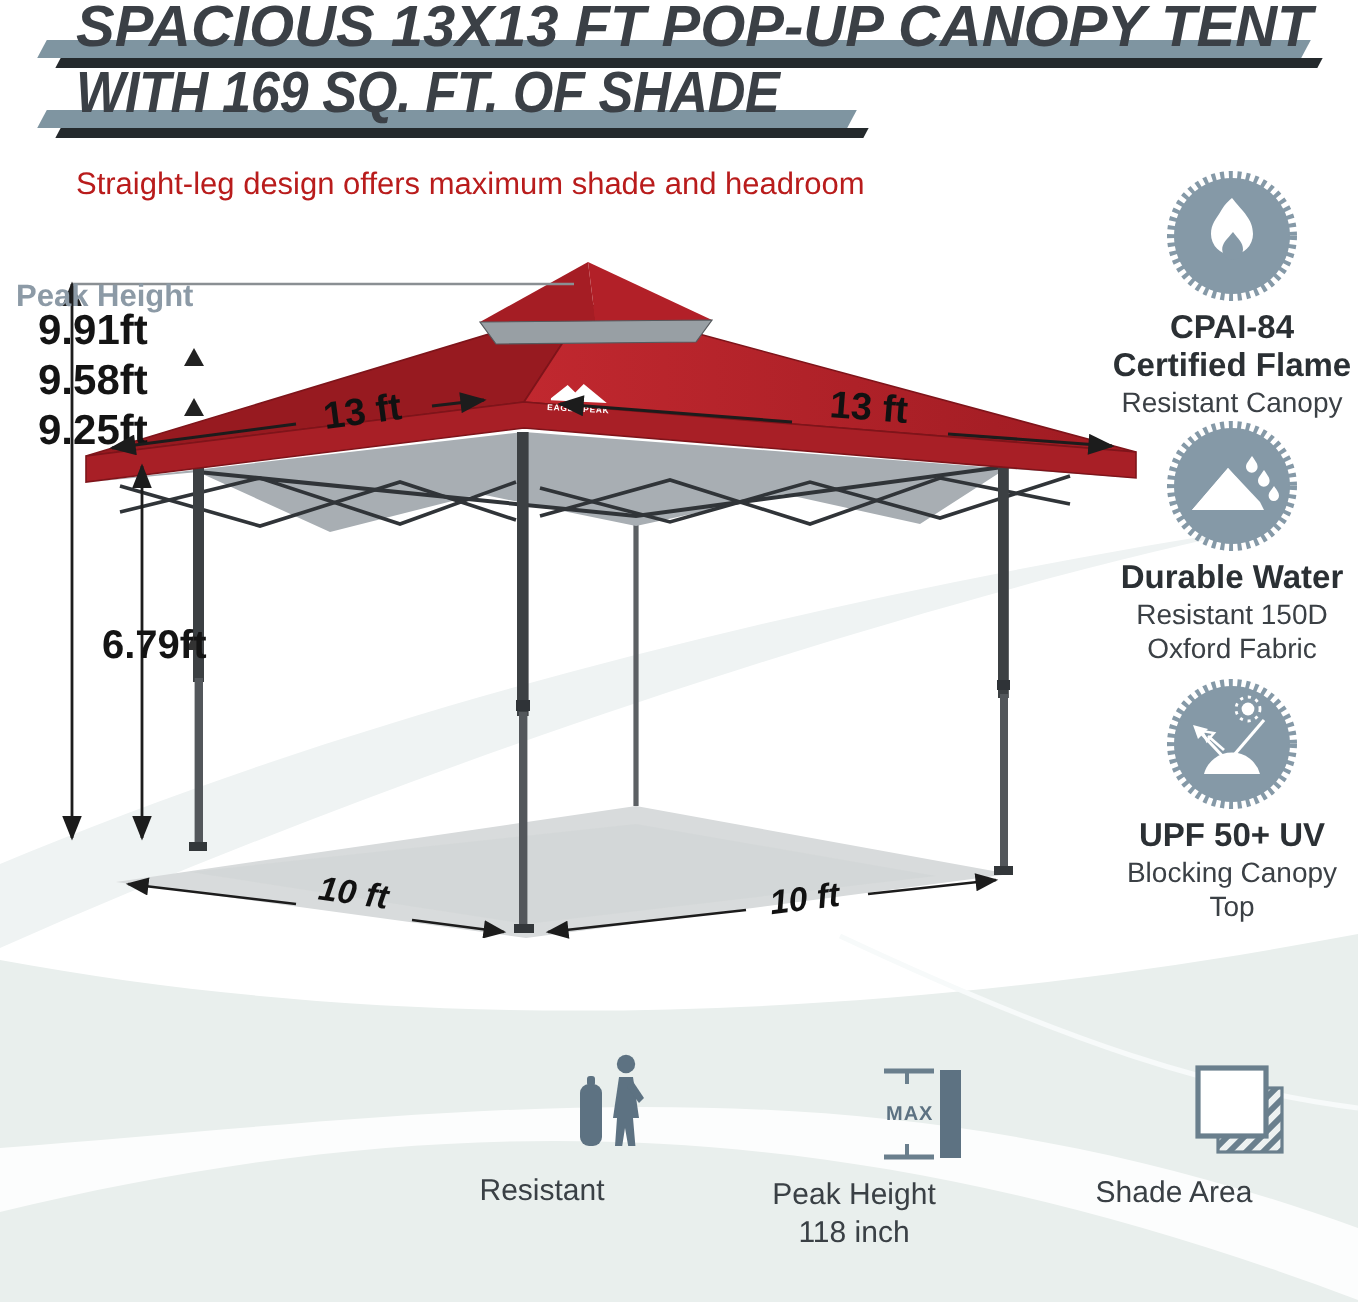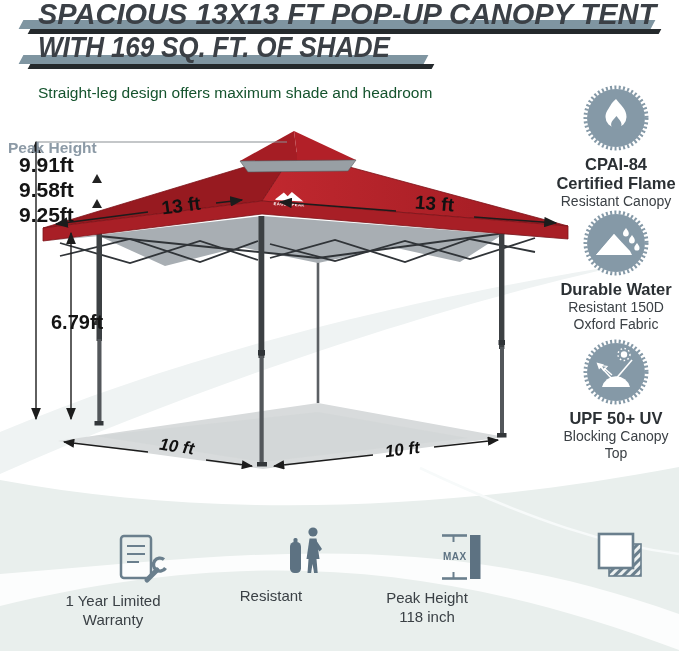--- a/index.html
+++ b/index.html
@@ -8,21 +8,21 @@
   svg{display:block;font-family:"Liberation Sans",sans-serif;}
   .bg-svg,.tent-svg{position:absolute;left:0;top:0;}
   
   .title-wrap{position:absolute;left:0;top:0;width:679px;height:110px;z-index:5;}
   .tbar{position:absolute;background:#7f95a1;height:9px;transform:skewX(-28deg);z-index:1;}
   .tbar-dark{position:absolute;background:#24292c;height:5px;transform:skewX(-28deg);z-index:1;}
   .title-line{position:absolute;z-index:2;font-style:italic;font-weight:bold;font-size:29px;
               line-height:28px;color:#3b4046;white-space:nowrap;transform-origin:left bottom;}
   .tl1{left:38px;top:0px;transform:scaleX(1.0);letter-spacing:0px;}
   .tl2{left:38px;top:33px;transform:scaleX(0.9);letter-spacing:-0.2px;}
-  .subtitle{position:absolute;left:38px;top:84px;font-size:15.5px;color:#14532d;z-index:2;text-align:center;}
+  .subtitle{position:absolute;left:38px;top:84px;font-size:15.5px;color:#b91c1c;z-index:2;text-align:center;}
   
   .feature{position:absolute;left:549px;width:134px;text-align:center;z-index:4;}
   .badge{width:66px;height:66px;margin:0 auto;}
   .f-title{font-size:16.5px;font-weight:bold;color:#2b3034;line-height:19px;}
   .f-sub{font-size:14px;color:#3b4045;line-height:16.5px;}
   .f-gap{height:4px;}
   
   .spec{position:absolute;text-align:center;z-index:4;}
   .spec-icon{display:flex;align-items:flex-end;justify-content:flex-end;height:50px;}
   .spec-label{margin-top:7px;font-size:15px;color:#3a4045;line-height:19px;}
@@ -189,38 +189,20 @@
         <path d="M19 48 a14.5 14.5 0 0 1 28 0 z" fill="#fff"></path>
         <path d="M19 48 h28" stroke="#8599a7" stroke-width="0"></path>
       </svg>
     </div>
     <div class="f-gap"></div>
     <div class="f-title">UPF 50+ UV</div>
     <div class="f-sub">Blocking Canopy</div>
     <div class="f-sub">Top</div>
   </div>
 
-  <div class="spec" style="left:57px;top:534px;width:112px;">
-    <div class="spec-icon">
-      <svg width="52" height="50" viewBox="0 0 52 50">
-        <rect x="4" y="2" width="30" height="42" rx="3" fill="none" stroke="#6a7f8d" stroke-width="2.5"></rect>
-        <g stroke="#6a7f8d" stroke-width="2" fill="none">
-          <path d="M10 12 h18"></path>
-            <path d="M10 20 h18"></path>
-            <path d="M10 28 h12"></path>
-        </g>
-        <path d="M47 25.5 A6.5 6.5 0 1 0 48.5 34" stroke="#6a7f8d" stroke-width="3.4" fill="none"></path>
-        <path d="M40 36 L30 46" stroke="#6a7f8d" stroke-width="5" stroke-linecap="round"></path>
-      </svg>
-    </div>
-    <div class="spec-label">
-      <div>1 Year Limited</div>
-      <div>Warranty</div>
-    </div>
-  </div>
 
   <div class="spec" style="left:214px;top:529px;width:114px;">
     <div class="spec-icon">
       <svg width="40" height="54" viewBox="0 0 40 54">
         <g fill="#5d7282">
           <rect x="2" y="17" width="11" height="31" rx="4.5"></rect>
           <rect x="5.5" y="13" width="4" height="5" rx="1.5"></rect>
           <circle cx="25" cy="7" r="4.6"></circle>
           <path d="M21.5 13.5 L28.5 13.5 L31.5 34 L18.5 34 Z"></path>
           <path d="M28 15 L34 24 L31.5 26.5 L25.5 18.5 Z"></path>
@@ -257,16 +239,17 @@
           <pattern id="hatch" width="6" height="6" patternUnits="userSpaceOnUse" patternTransform="rotate(45)">
             <rect width="6" height="6" fill="#edf1f1"></rect>
             <rect width="3" height="6" fill="#6a7f8d"></rect>
           </pattern>
         </defs>
         <rect x="12" y="12" width="32" height="32" fill="url(#hatch)" stroke="#6a7f8d" stroke-width="1.6"></rect>
         <rect x="2" y="2" width="34" height="34" fill="#ffffff" stroke="#6a7f8d" stroke-width="2.6"></rect>
       </svg>
     </div>
     <div class="spec-label">
+      <div>Shade Area</div>
     </div>
   </div>
 
 </div>
 
 </body></html>

